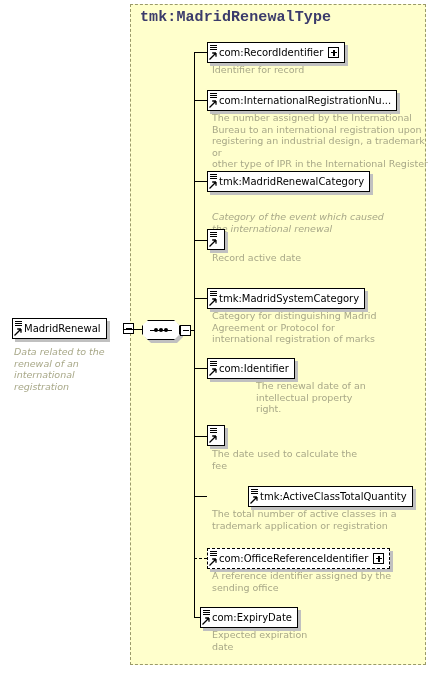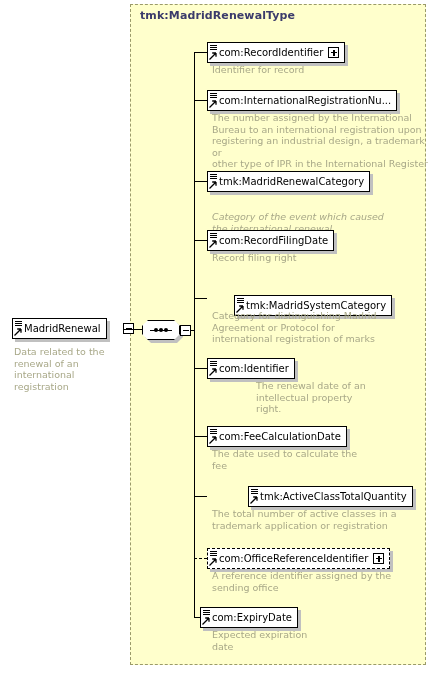--- a/index.html
+++ b/index.html
@@ -24,25 +24,26 @@
     width: 296px;
     height: 661px;
     background: #ffffcc;
     border: 1px dashed #9a9a6a;
     box-sizing: border-box;
   }
   #type-label {
     position: absolute;
     left: 140px;
     top: 9px;
-    font-size: 11px;
+    font-size: 15px;
     font-weight: bold;
     color: #3b3b6b;
     letter-spacing: 0.1px;
     white-space: nowrap;
+    font-family: Liberation Mono, monospace;
   }
 
   
   #root-node {
     position: absolute;
     left: 12px;
     top: 318px;
     display: flex;
     align-items: stretch;
   }
@@ -200,21 +201,21 @@
       <svg class="arw" viewBox="0 0 8 8">
         <path d="M0.5 7.5 L7 1 M7 1 L3.2 1 M7 1 L7 4.8" stroke="#000" stroke-width="1.3" fill="none"></path>
       </svg>
     </span>
     <span class="elabel">MadridRenewal</span>
   </div>
   <span class="pmbox" style="left:111px; top:5px;">
     <span class="h"></span>
   </span>
 </div>
-<div class="anno" style="left:14px; top:346px; width:115px;">Data related to the
+<div class="anno" style="left:14px; top:346px; width:115px;font-style:italic;">Data related to the
 renewal of an
 international registration</div>
 
 <div class="ln-h" style="left:124px; top:329px; width:20px;"></div>
 
 <div id="seq">
   <div class="octshadow"></div>
   <div class="oct"></div>
   <div class="bar"></div>
   <div class="dot" style="left:12px;"></div>
@@ -288,27 +289,26 @@
 <div class="node-row" style="left:207px; top:229px;">
   <div class="ebox">
     <span class="eglyph">
       <span class="l1"></span>
         <span class="l2"></span>
         <span class="l3"></span>
       <svg class="arw" viewBox="0 0 8 8">
         <path d="M0.5 7.5 L7 1 M7 1 L3.2 1 M7 1 L7 4.8" stroke="#000" stroke-width="1.3" fill="none"></path>
       </svg>
     </span>
-    <span class="elabel">com:RecordFilingDate</span>
-  </div>
-</div>
-<div class="anno" style="left:212px; top:252px; width:215px;">Record filing right</div>
+  </div>
+</div>
+<div class="anno" style="left:212px; top:252px; width:215px;">Record active date</div>
 
 <div class="ln-h" style="left:194px; top:298px; width:13px;"></div>
-<div class="node-row" style="left:207px; top:294px;margin-left:27px;">
+<div class="node-row" style="left:207px; top:287px;">
   <div class="ebox">
     <span class="eglyph">
       <span class="l1"></span>
         <span class="l2"></span>
         <span class="l3"></span>
       <svg class="arw" viewBox="0 0 8 8">
         <path d="M0.5 7.5 L7 1 M7 1 L3.2 1 M7 1 L7 4.8" stroke="#000" stroke-width="1.3" fill="none"></path>
       </svg>
     </span>
     <span class="elabel">tmk:MadridSystemCategory</span>
@@ -340,21 +340,20 @@
 <div class="node-row" style="left:207px; top:425px;">
   <div class="ebox">
     <span class="eglyph">
       <span class="l1"></span>
         <span class="l2"></span>
         <span class="l3"></span>
       <svg class="arw" viewBox="0 0 8 8">
         <path d="M0.5 7.5 L7 1 M7 1 L3.2 1 M7 1 L7 4.8" stroke="#000" stroke-width="1.3" fill="none"></path>
       </svg>
     </span>
-    <span class="elabel">com:FeeCalculationDate</span>
   </div>
 </div>
 <div class="anno" style="left:212px; top:448px; width:215px;">The date used to calculate the
 fee</div>
 
 <div class="ln-h" style="left:194px; top:496px; width:13px;"></div>
 <div class="node-row" style="left:207px; top:485px;margin-left:41px;">
   <div class="ebox">
     <span class="eglyph">
       <span class="l1"></span>

